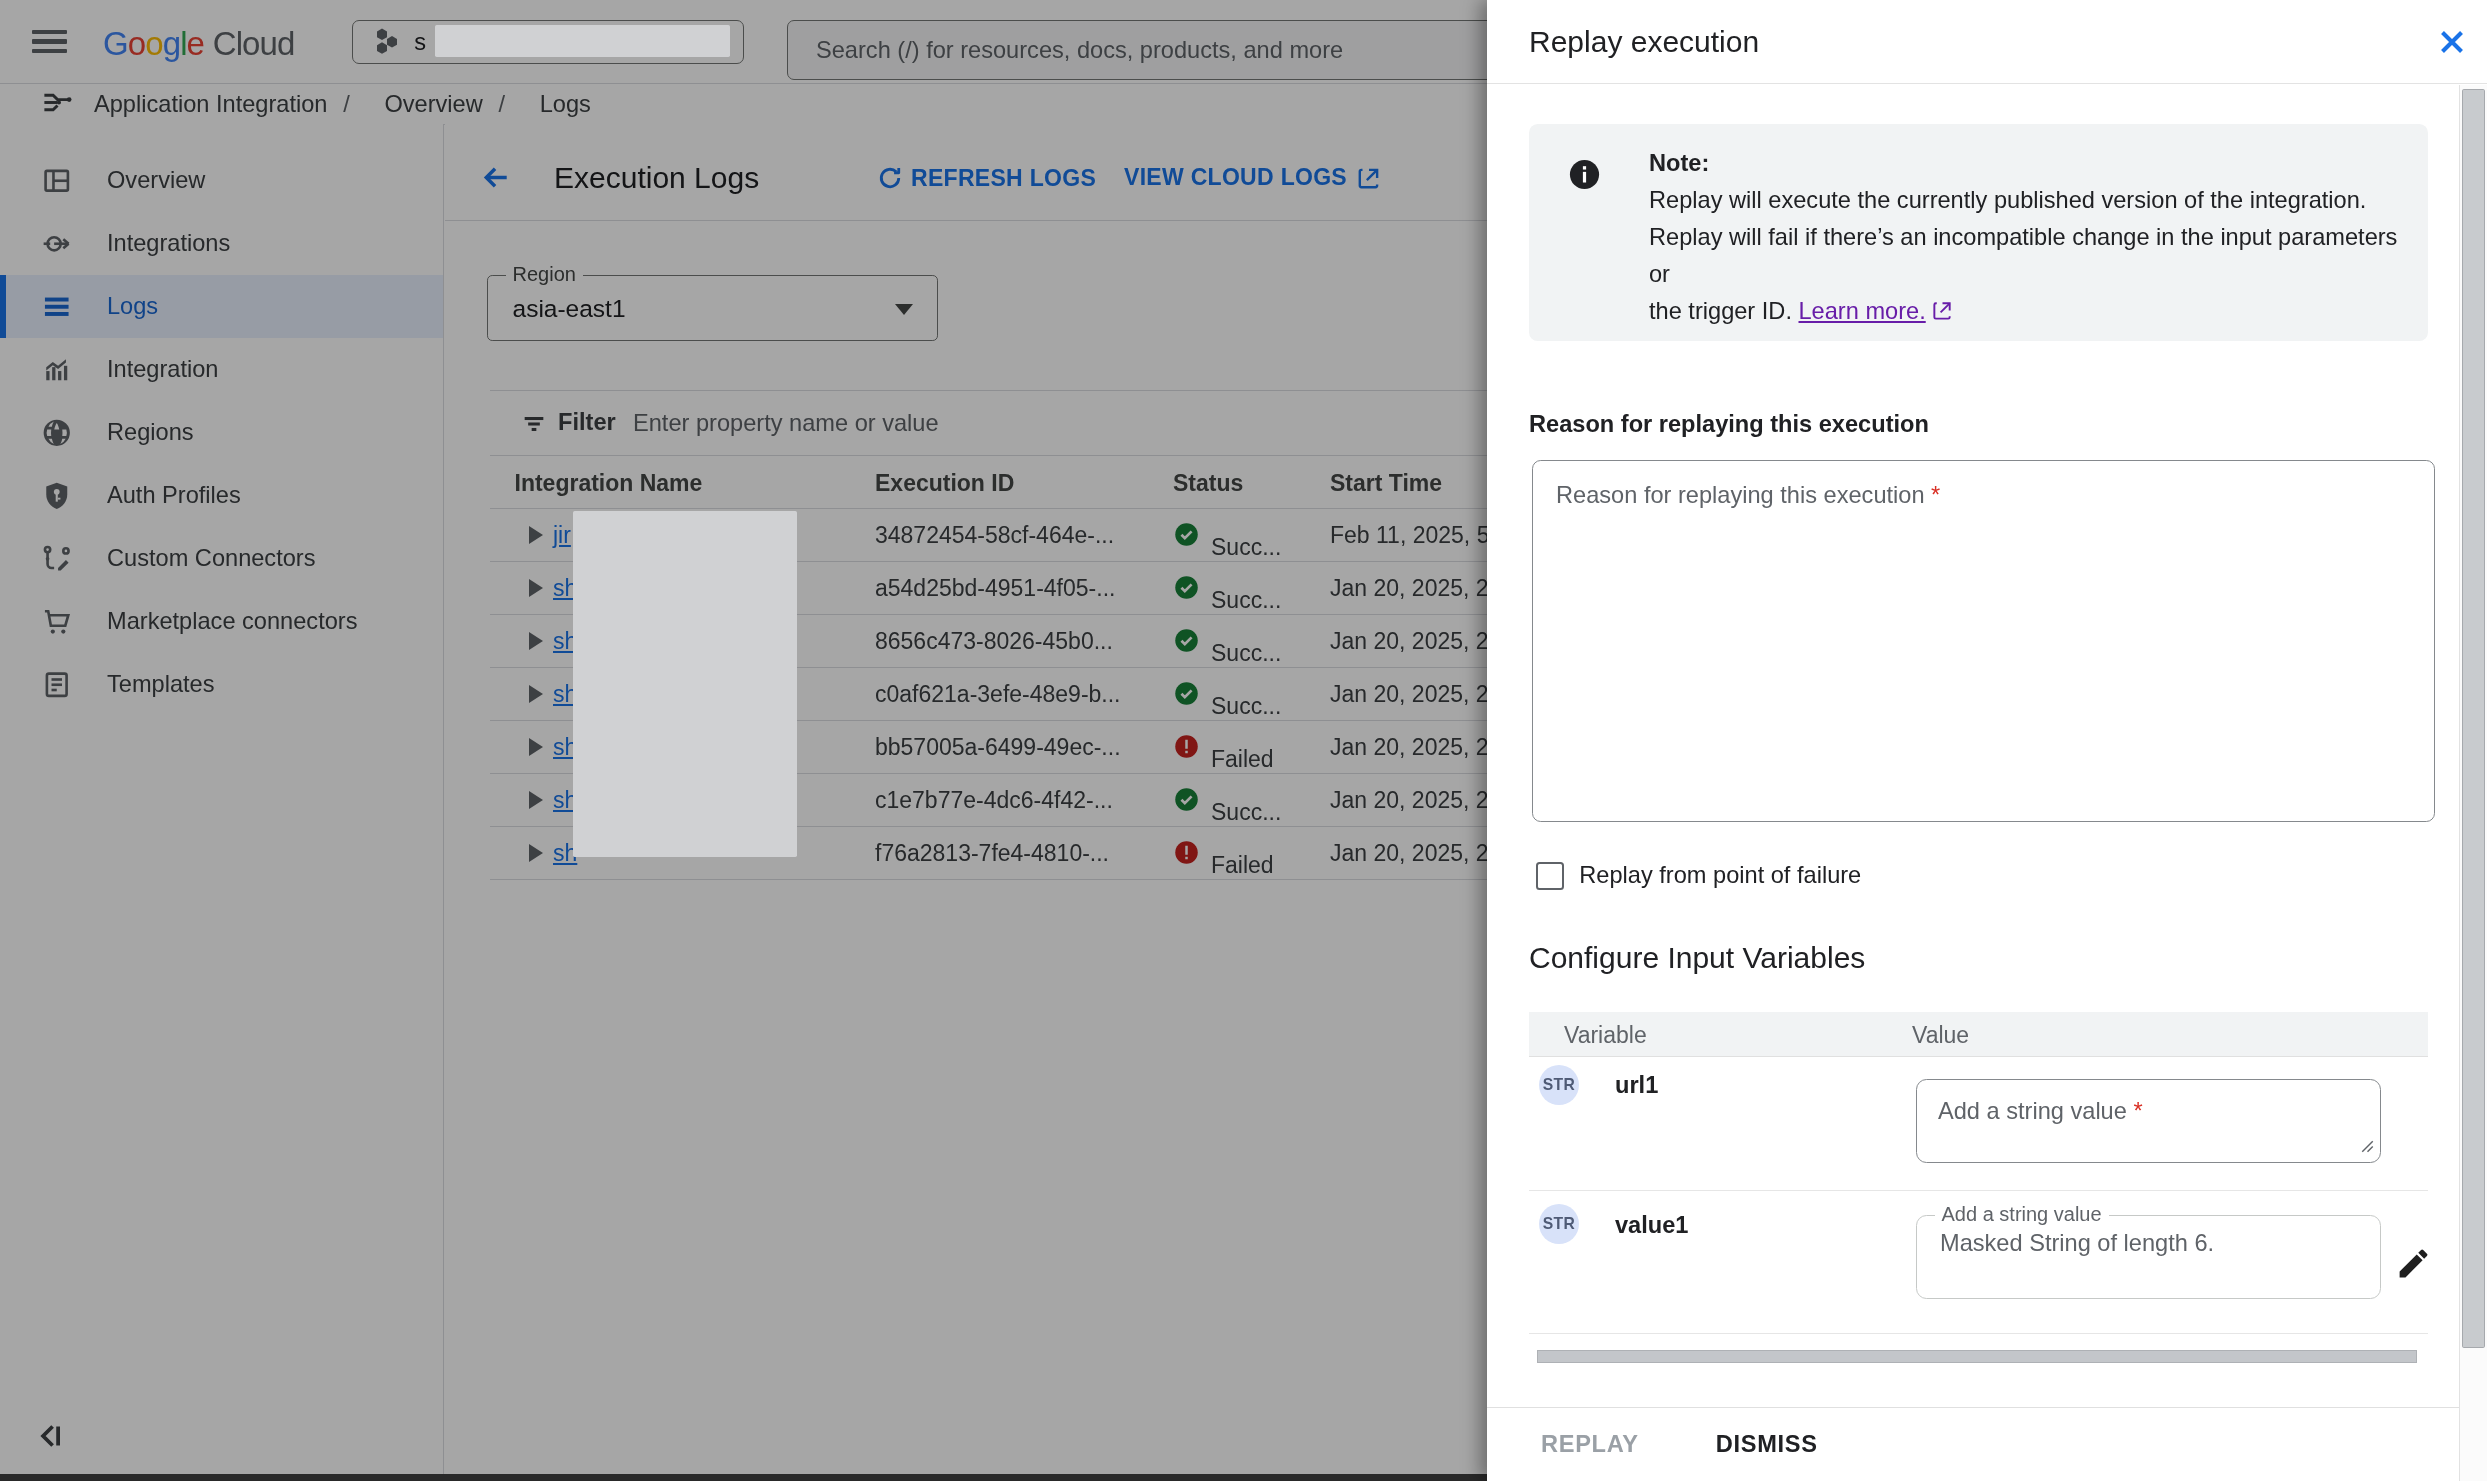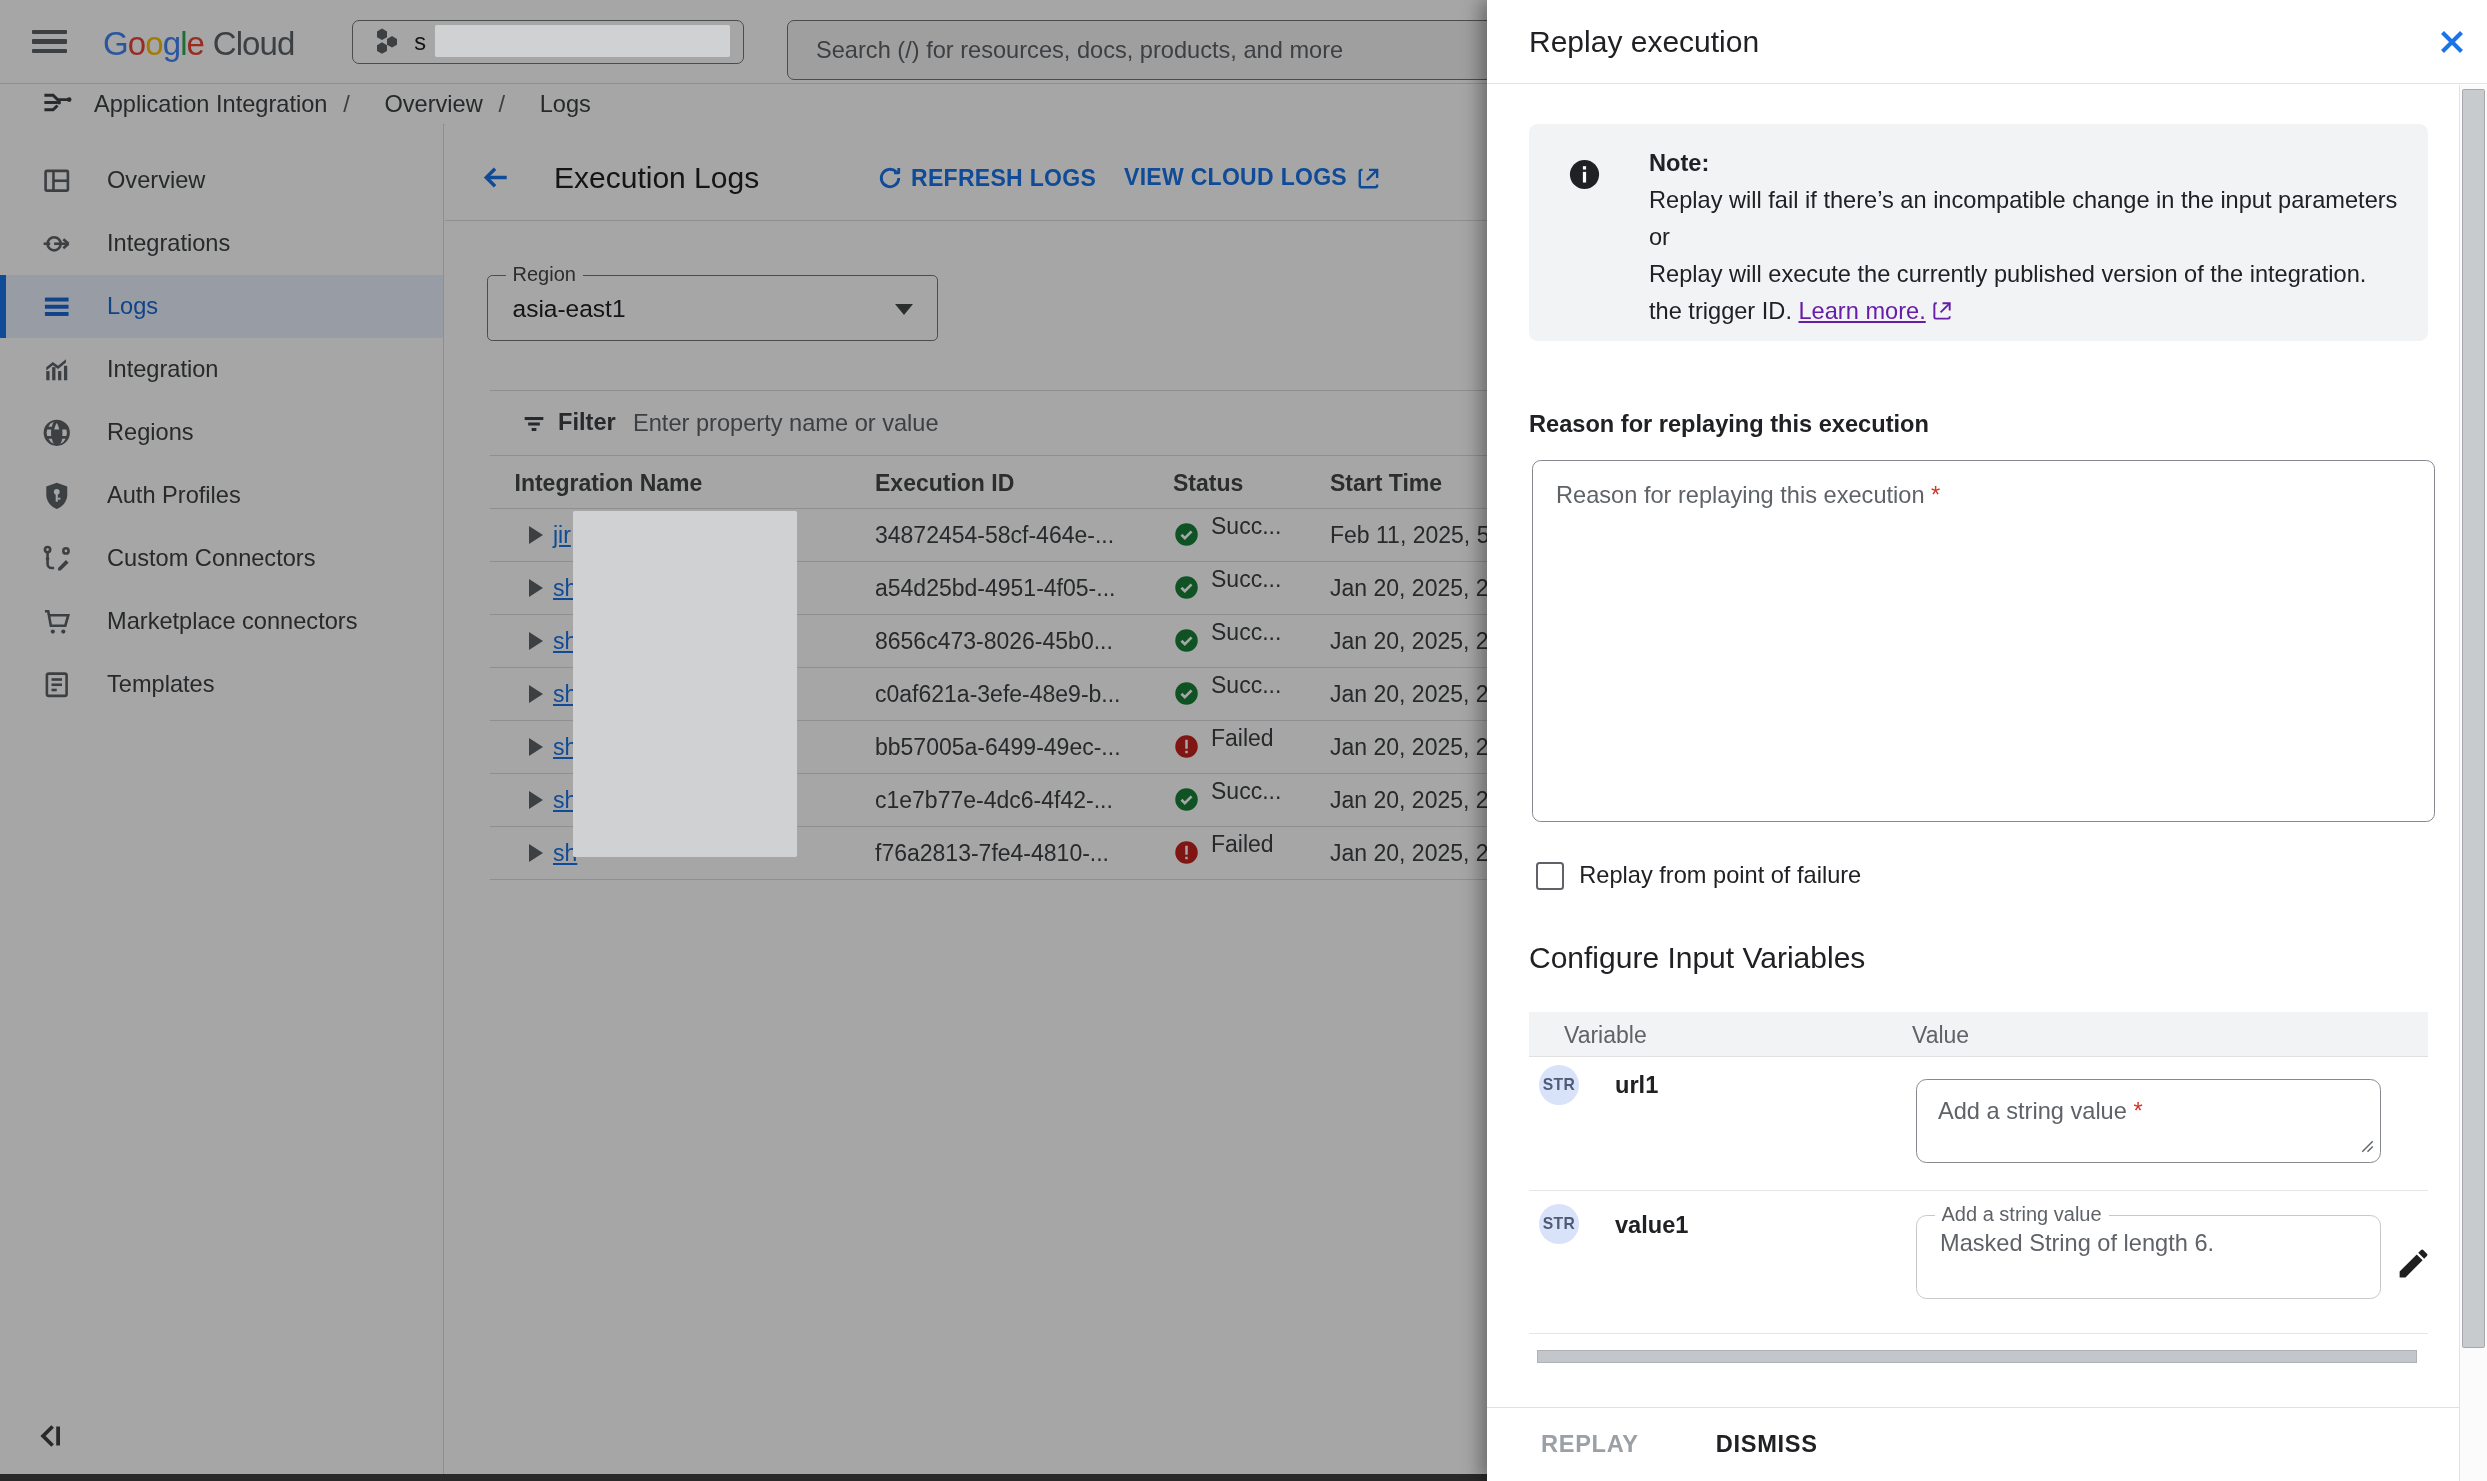--- a/index.html
+++ b/index.html
@@ -46,21 +46,21 @@
   .filter-row .f-ic{position:absolute;left:30px;top:19px;color:#3c4043;}
   .filter-row .f-lbl{position:absolute;left:68px;top:18.4px;font-size:23.6px;font-weight:700;color:#3c4043;}
   .filter-row .f-ph{position:absolute;left:143px;top:19px;font-size:23.6px;color:#5f6368;}
   .lt-head{position:relative;height:52px;border-bottom:0.9px solid #dadce0;}
   .lt-head span{position:absolute;top:14px;font-size:23px;font-weight:700;color:#444746;}
   .lt-row{position:relative;height:52px;border-bottom:0.9px solid #dadce0;font-size:23px;color:#3c4043;}
   .lt-row .caret{position:absolute;left:39px;top:16.6px;width:0;height:0;border-top:9.6px solid transparent;border-bottom:9.6px solid transparent;border-left:14px solid #5f6368;}
   .lt-row .iname{position:absolute;left:63px;top:13px;color:#1a73e8;text-decoration:underline;cursor:pointer;}
   .lt-row .eid{position:absolute;left:385px;top:13px;}
   .lt-row .sic{position:absolute;left:683px;top:12.2px;}
-  .lt-row .stxt{position:absolute;left:721px;top:4px;}
+  .lt-row .stxt{position:absolute;left:721px;top:25px;}
   .lt-row .stime{position:absolute;left:840px;top:13px;white-space:nowrap;}
   .bottom-strip{position:absolute;left:0;top:1474px;width:1495px;height:7px;background:#3f3f3f;}
   
   .scrim{position:absolute;left:0;top:0;width:2487px;height:1481px;background:rgba(0,0,0,0.35);z-index:40;}
   .redact{position:absolute;background:#d0d1d3;border-radius:1.7px;z-index:45;}
   
   .panel{position:absolute;left:1487px;top:0;width:1000px;height:1481px;background:#fff;z-index:50;box-shadow:-7px 0 17.5px rgba(0,0,0,0.35);}
   .panel-header{position:absolute;left:0;top:0;width:1000px;height:84px;border-bottom:0.9px solid #e3e3e3;box-sizing:border-box;}
   .panel-title{position:absolute;left:42px;top:24.5px;font-size:30px;color:#202124;}
   .panel-close{position:absolute;left:946px;top:23px;width:38px;height:38px;color:#1a73e8;cursor:pointer;}
@@ -400,22 +400,22 @@
     <div class="note-box">
       <span class="note-ic">
         <svg width="35" height="35" viewBox="0 0 24 24">
             <circle cx="12" cy="12" r="10" fill="#202124"></circle>
             <rect x="10.9" y="10.2" width="2.2" height="7.3" fill="#fff"></rect>
             <rect x="10.9" y="6.3" width="2.2" height="2.3" fill="#fff"></rect>
           </svg>
       </span>
       <div class="note-text">
         <div class="nh">Note:</div>
+        <div>Replay will execute the currently published version of the integration.</div>
         <div>Replay will fail if there’s an incompatible change in the input parameters or</div>
-        <div>Replay will execute the currently published version of the integration.</div>
         <div><span>the trigger ID. </span><span class="learn-more">Learn more.</span><span class="lm-ic"><svg width="23" height="23" viewBox="0 0 24 24" fill="none" stroke="currentColor" stroke-width="2">
                 <path d="M6 4.5h-1A1.5 1.5 0 003.5 6v13A1.5 1.5 0 005 20.5h13a1.5 1.5 0 001.5-1.5v-1"></path>
                 <path d="M12 4.5h7.5V12"></path>
                 <path d="M19.5 4.5L10 14"></path>
               </svg></span></div>
       </div>
     </div>
 
     <div class="reason-label">Reason for replaying this execution</div>
     <div class="reason-box">

